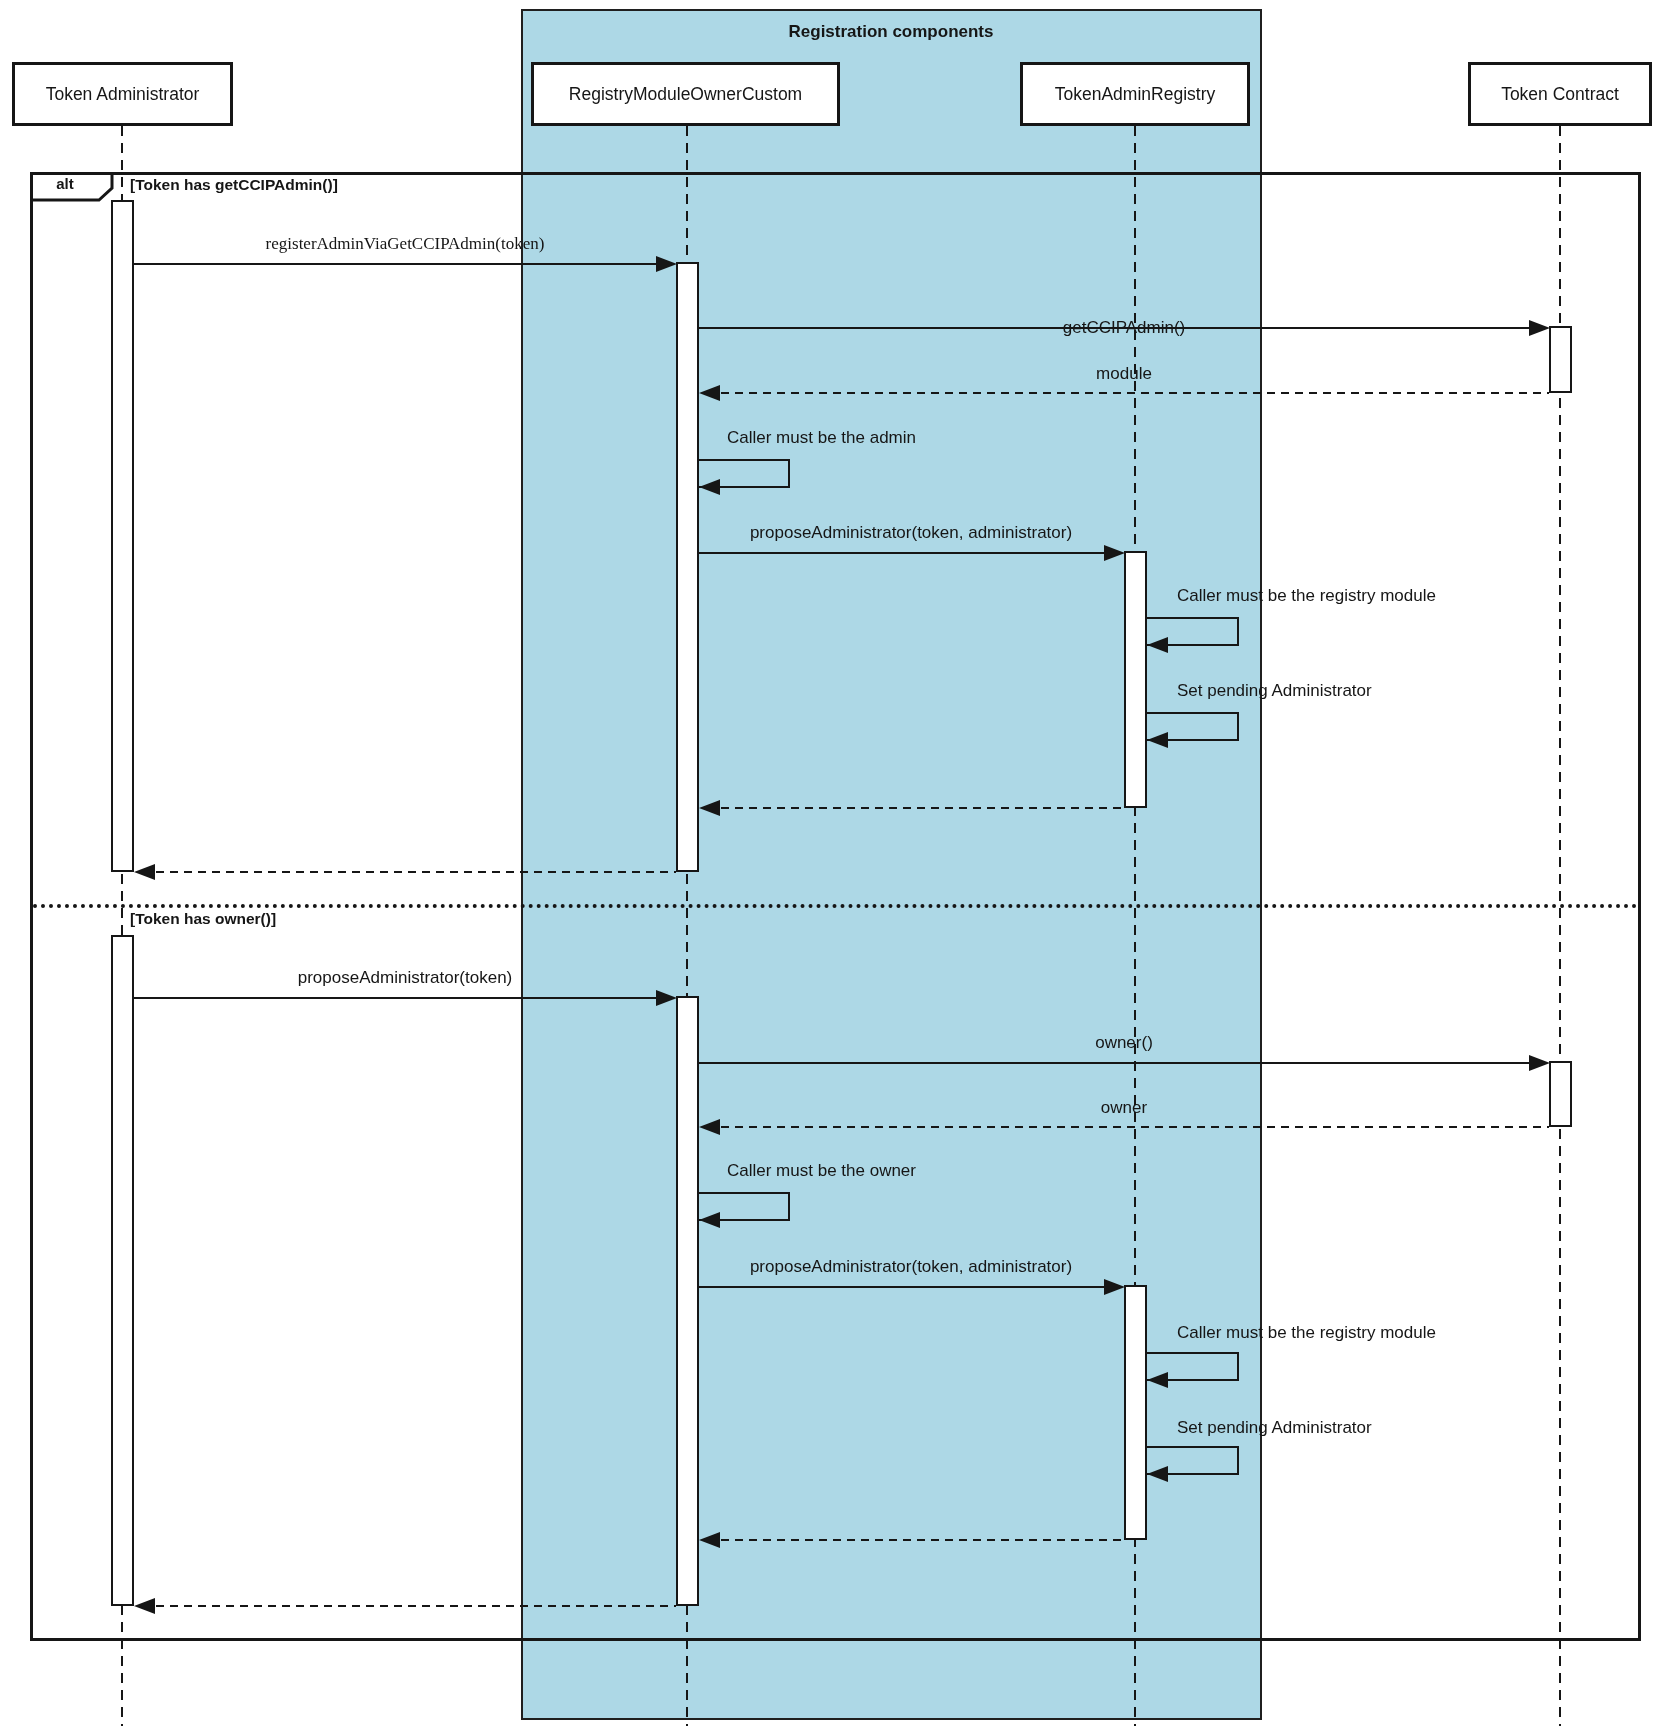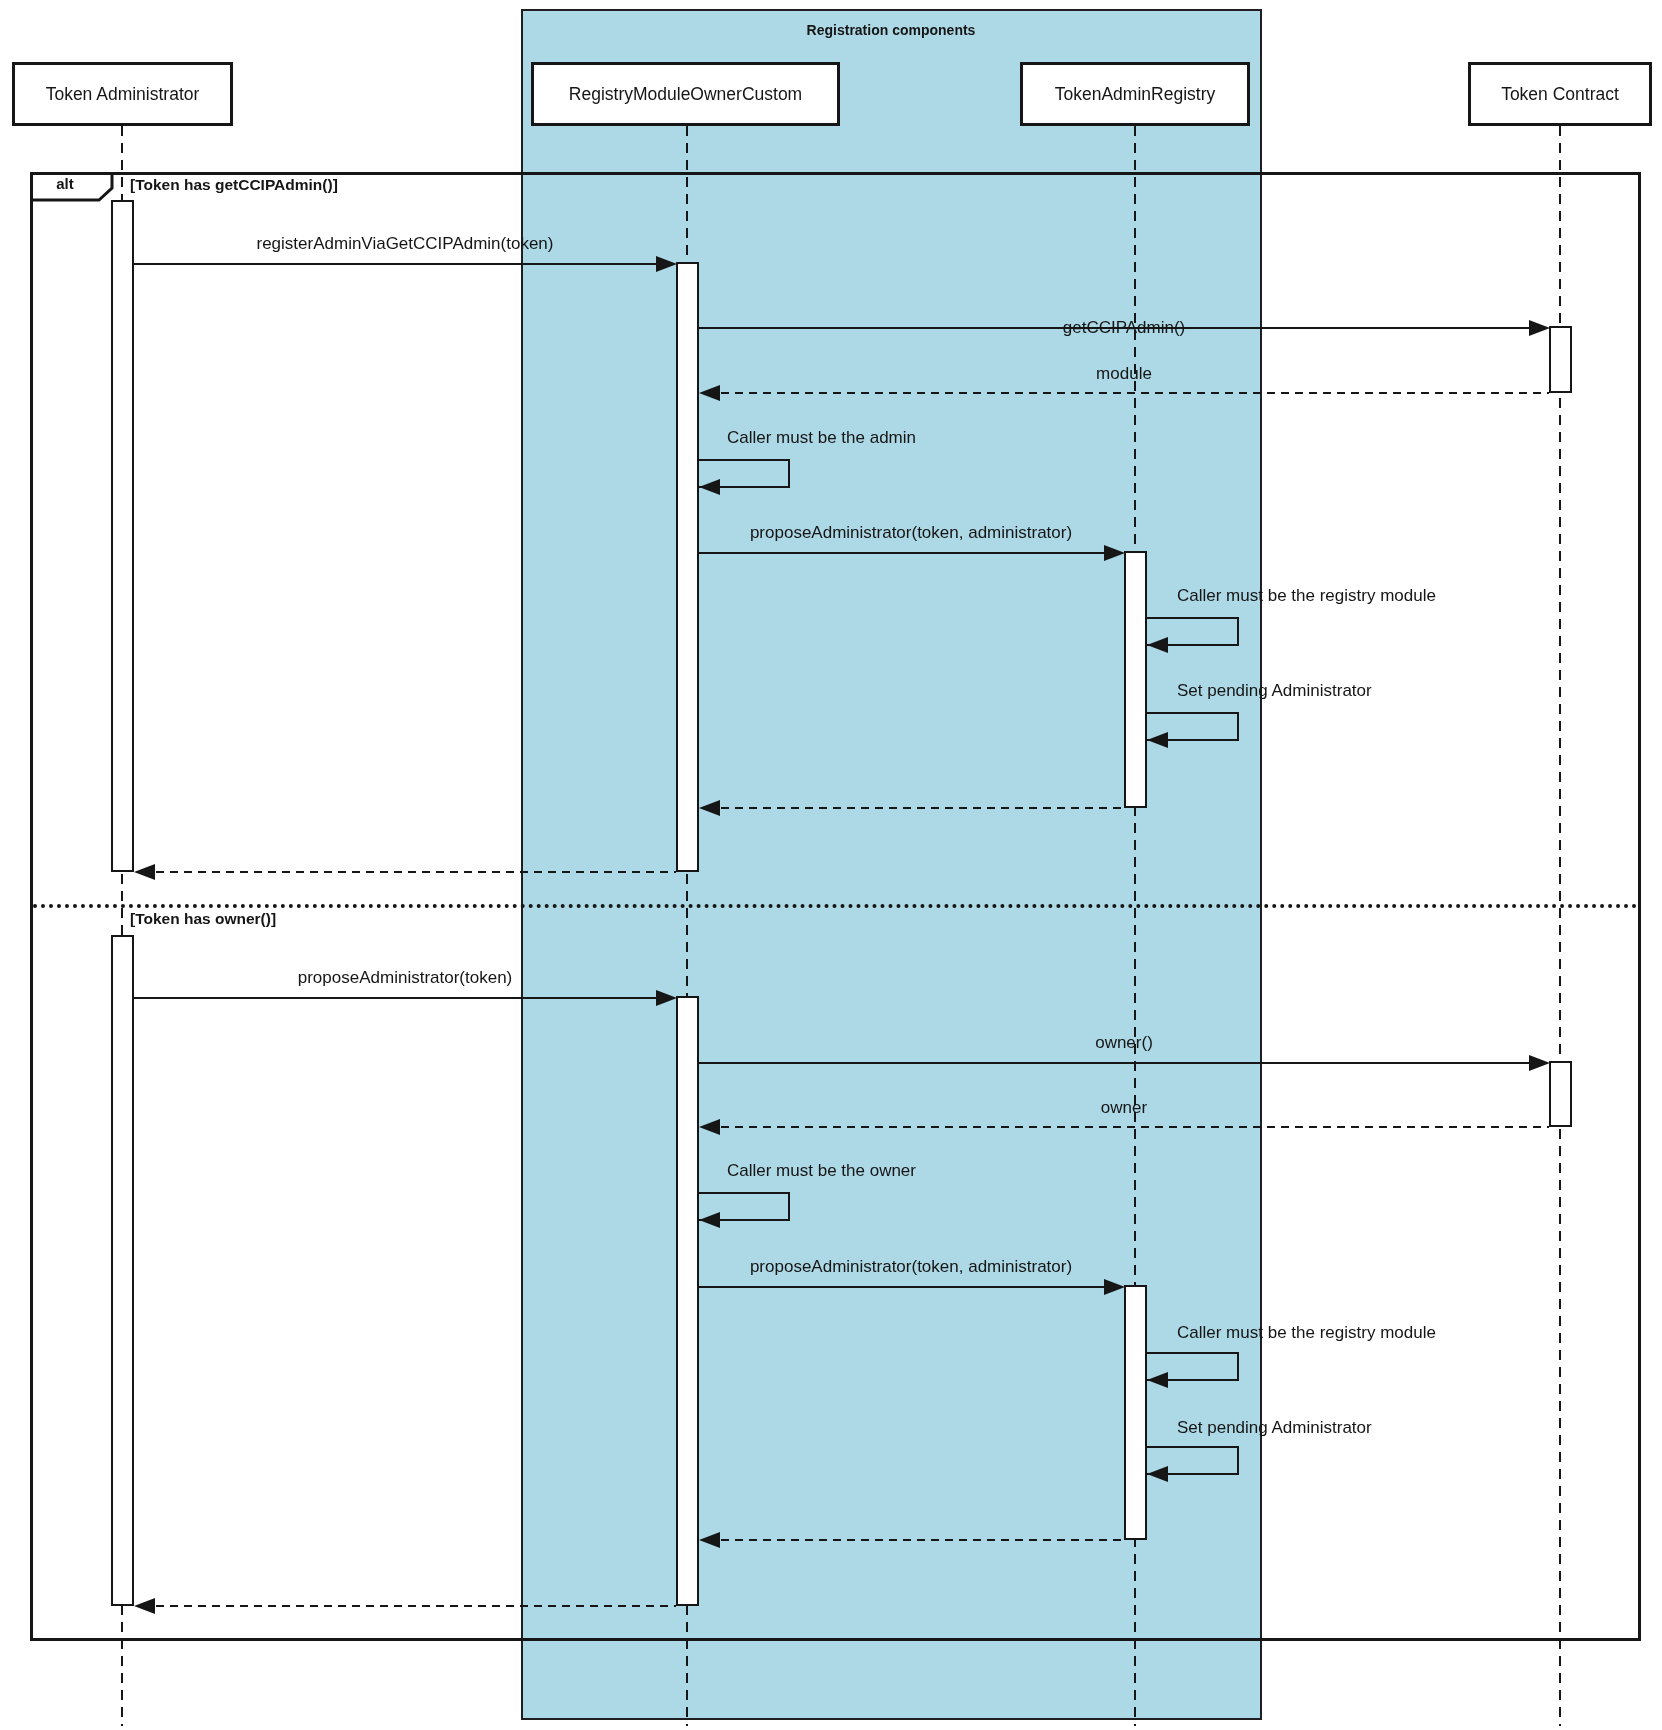--- a/index.html
+++ b/index.html
@@ -6,21 +6,21 @@
   #canvas{
     position:relative;width:1662px;height:1730px;background:#ffffff;overflow:hidden;
     font-family:"Liberation Sans", sans-serif;color:#161616;
   }
   .abs{position:absolute;}
   
   .region{
     background:#add8e6;border:2px solid #1f1f1f;box-sizing:border-box;z-index:0;
   }
   .region-title{
-    font-weight:bold;font-size:14px;white-space:nowrap;transform:translateX(-50%);z-index:1;
+    font-weight:bold;font-size:17px;white-space:nowrap;transform:translateX(-50%);z-index:1;
   }
   
   .pbox{
     background:#ffffff;border:3px solid #161616;box-sizing:border-box;
     display:flex;align-items:center;justify-content:center;
     font-size:17.5px;white-space:nowrap;z-index:5;
   }
   
   .lifeline{
     width:2px;z-index:1;
@@ -99,21 +99,21 @@
 
   <div class="abs act" style="left:111px;top:200px;height:672px;"></div>
   <div class="abs act" style="left:111px;top:935px;height:671px;"></div>
   <div class="abs act" style="left:676px;top:262px;height:610px;"></div>
   <div class="abs act" style="left:676px;top:996px;height:610px;"></div>
   <div class="abs act" style="left:1124px;top:551px;height:257px;"></div>
   <div class="abs act" style="left:1124px;top:1285px;height:255px;"></div>
   <div class="abs act" style="left:1549px;top:326px;height:67px;"></div>
   <div class="abs act" style="left:1549px;top:1061px;height:66px;"></div>
 
-  <div class="abs mlabel ctr" style="left:405px;top:234px;">registerAdminViaGetCCIPAdmin(token)</div>
+  <div class="abs mlabel ctr" style="left:405px;top:234px;font-family:Liberation Serif, serif;">registerAdminViaGetCCIPAdmin(token)</div>
   <div class="abs mline" style="left:134px;top:263px;width:522px;"></div>
   <div class="abs arr-r" style="left:656px;top:256px;"></div>
 
   <div class="abs mlabel ctr" style="left:1124px;top:298px;margin-top:20px;">getCCIPAdmin()</div>
   <div class="abs mline" style="left:699px;top:327px;width:830px;"></div>
   <div class="abs arr-r" style="left:1529px;top:320px;"></div>
 
   <div class="abs mlabel ctr" style="left:1124px;top:364px;">module</div>
   <div class="abs mline dashed" style="left:721px;top:392px;width:828px;"></div>
   <div class="abs arr-l" style="left:699px;top:385px;"></div>

